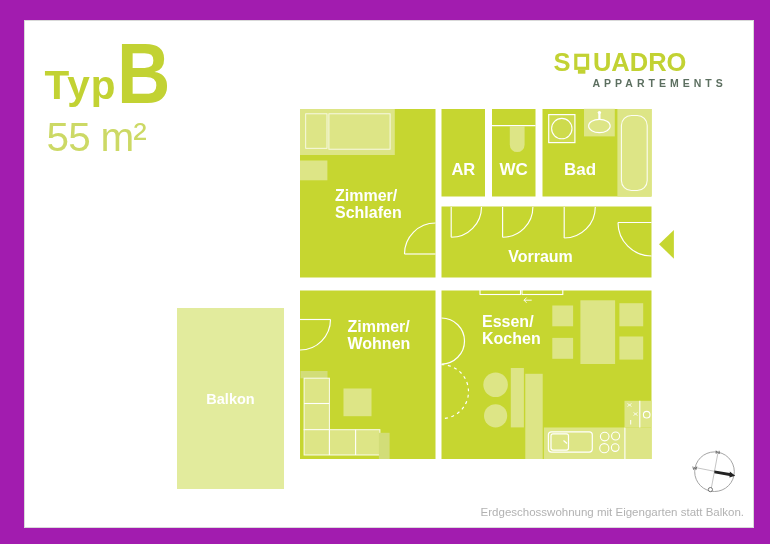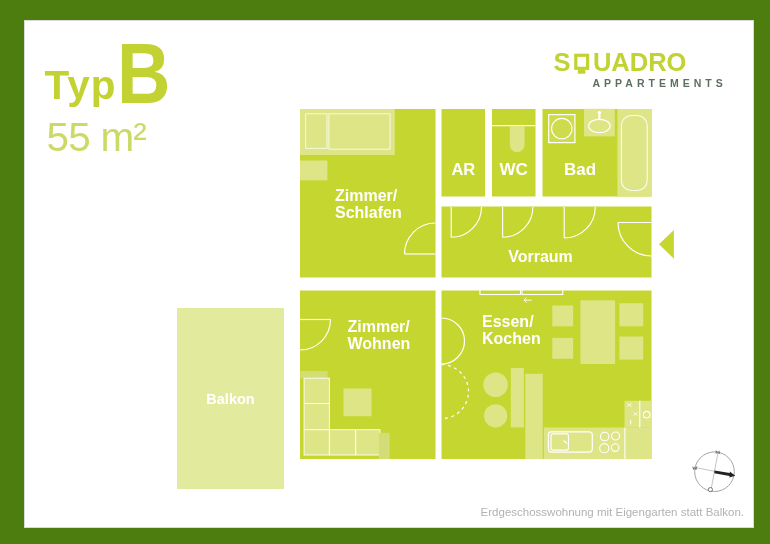--- a/index.html
+++ b/index.html
@@ -1,16 +1,16 @@
 <!DOCTYPE html>
 <html><head>
 <meta charset="utf-8">
 <style>
   html,body{margin:0;padding:0;background:#ffffff;}
-  #canvas{position:relative;width:770px;height:544px;background:#4d7c0f;overflow:hidden;
+  #canvas{position:relative;width:770px;height:544px;background:#a21caf;overflow:hidden;
           font-family:"Liberation Sans", sans-serif;}
   svg text{font-family:"Liberation Sans", sans-serif;}
 </style>
 </head>
 <body>
 <div id="canvas">
 <svg width="770" height="544" viewBox="0 0 770 544">
 
   <rect x="24.5" y="20.5" width="729" height="507" fill="#ffffff" stroke="#d9d9d9" stroke-width="1"></rect>
 

